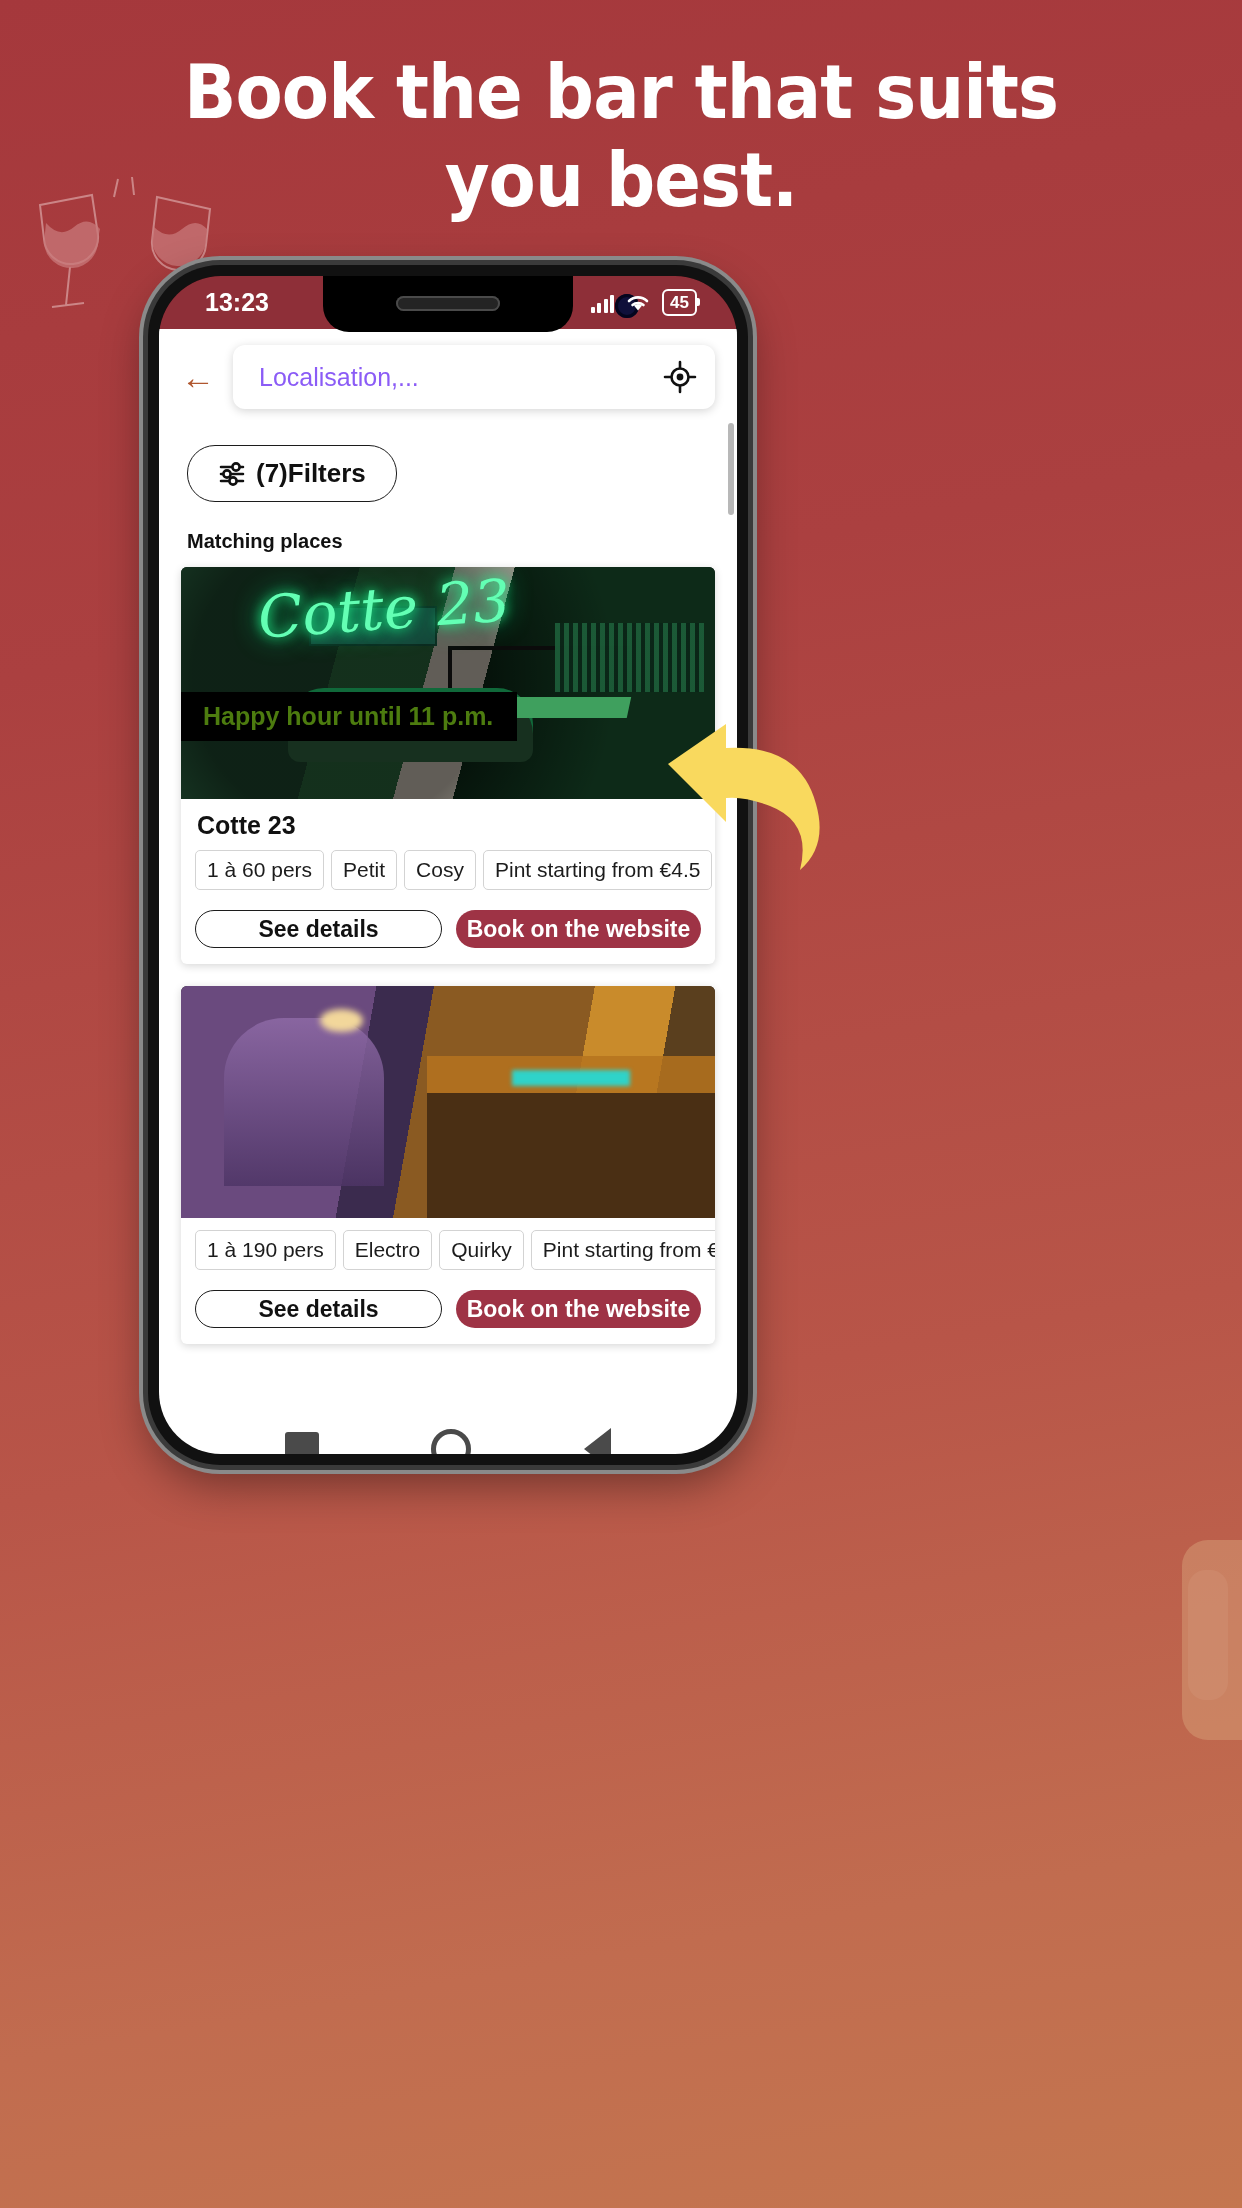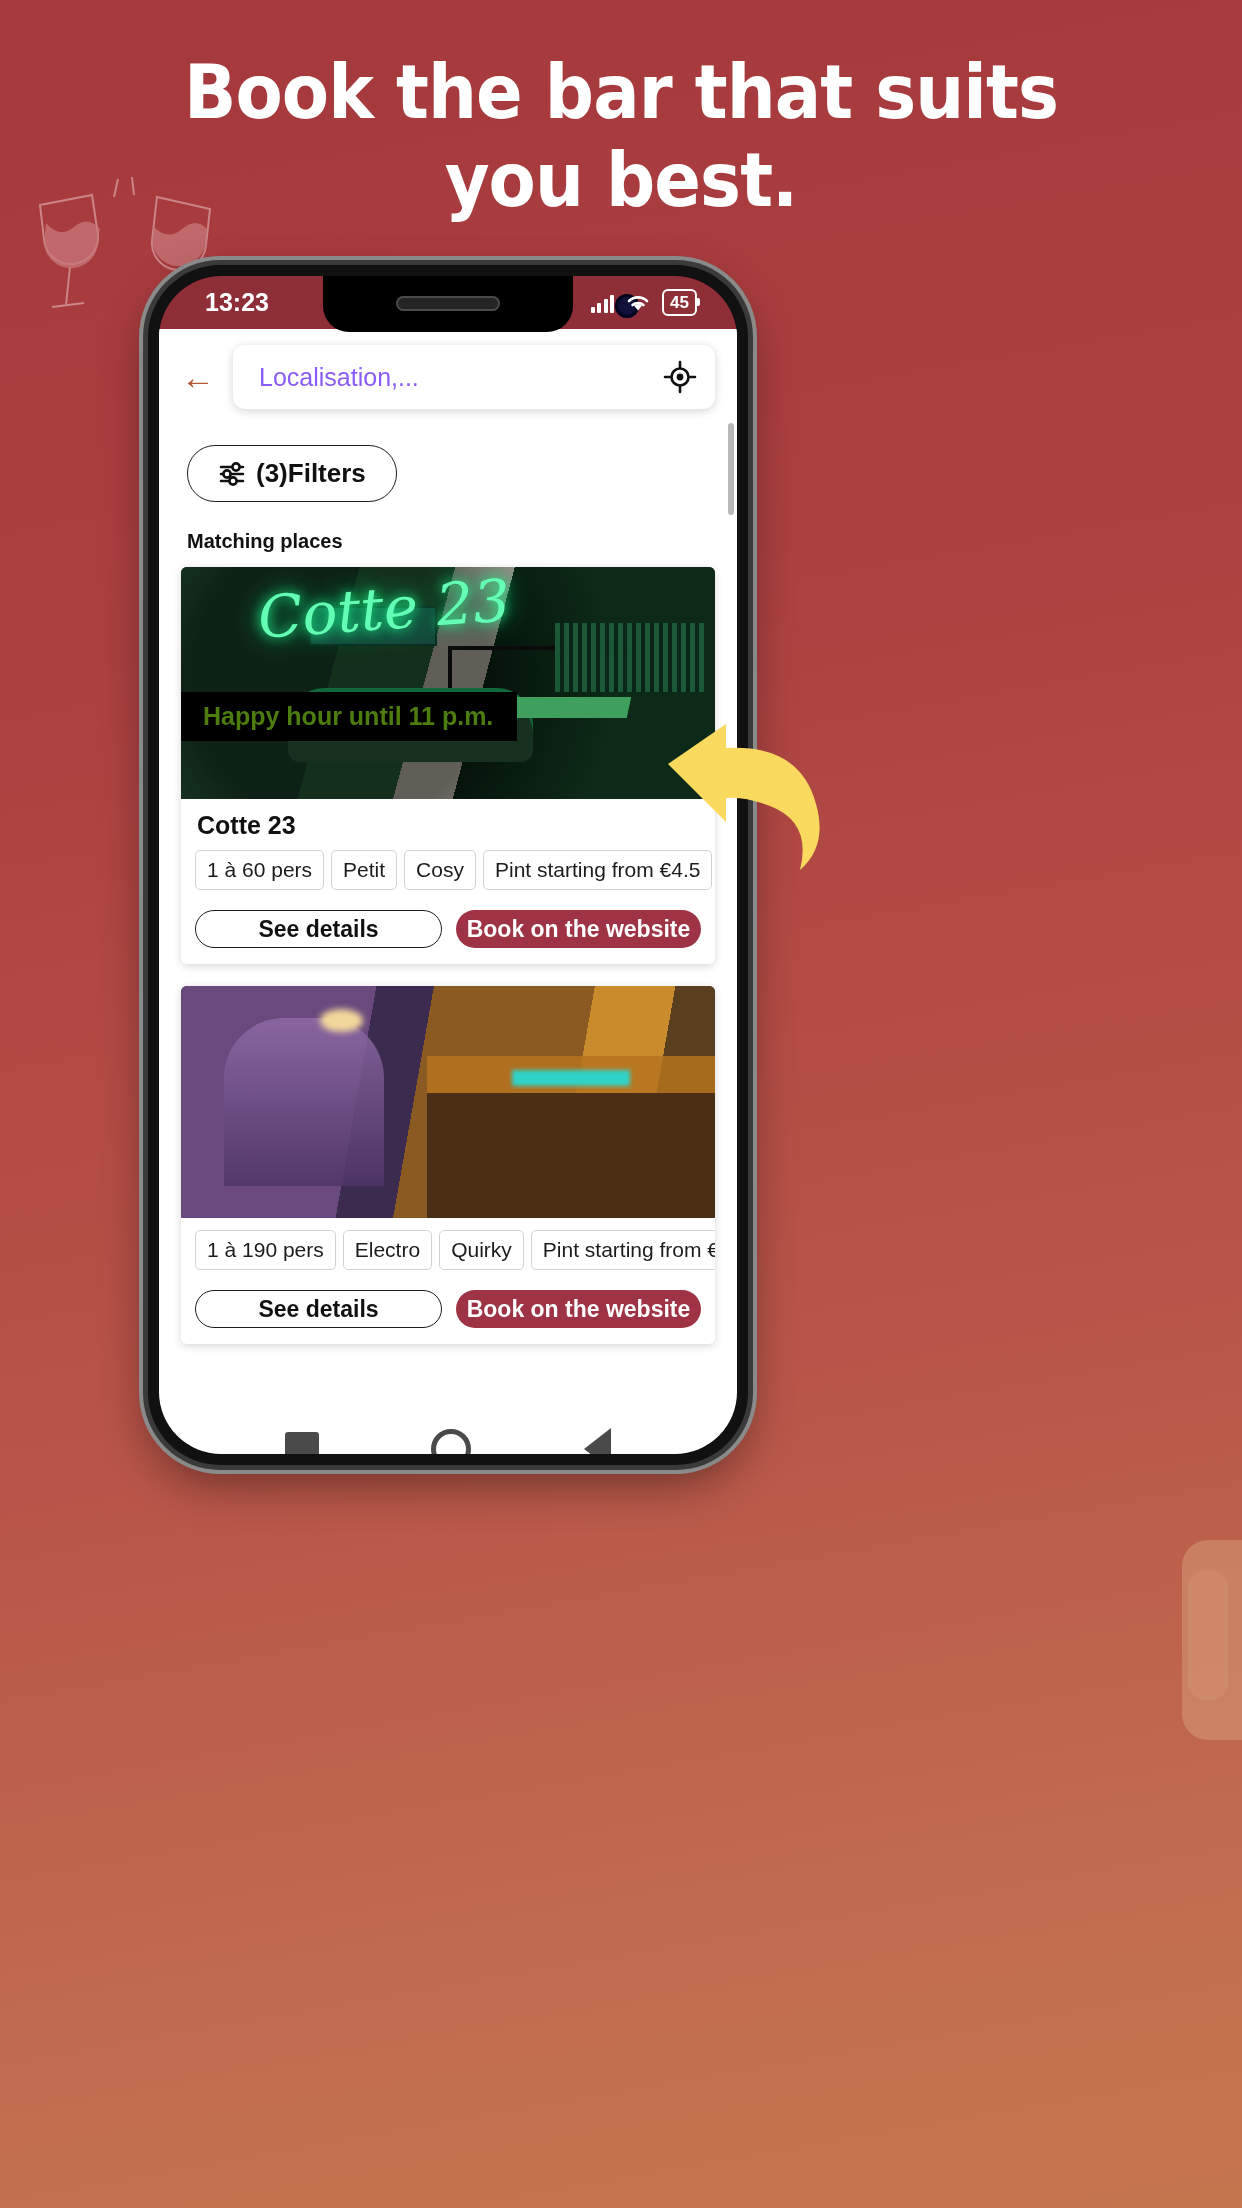--- a/index.html
+++ b/index.html
@@ -233,21 +233,21 @@
       <div class="scrollarea">
         <div class="scrollbar"></div>
 
         <div class="filters">
           <svg width="28" height="26" viewBox="0 0 28 26">
             <path d="M3 6h22M3 13h22M3 20h22" stroke="#111" stroke-width="2.6" stroke-linecap="round"></path>
             <circle cx="18" cy="6" r="3.6" fill="#fff" stroke="#111" stroke-width="2.6"></circle>
             <circle cx="9" cy="13" r="3.6" fill="#fff" stroke="#111" stroke-width="2.6"></circle>
             <circle cx="15" cy="20" r="3.6" fill="#fff" stroke="#111" stroke-width="2.6"></circle>
           </svg>
-          <span>(3)Filters</span>
+          <span>(7)Filters</span>
         </div>
 
         <div class="secttitle">Matching places</div>
 
         
         <div class="card">
           <div class="cardimg">
             <div class="img-cotte"></div>
             <div class="frame1"></div>
               <div class="rail"></div>

